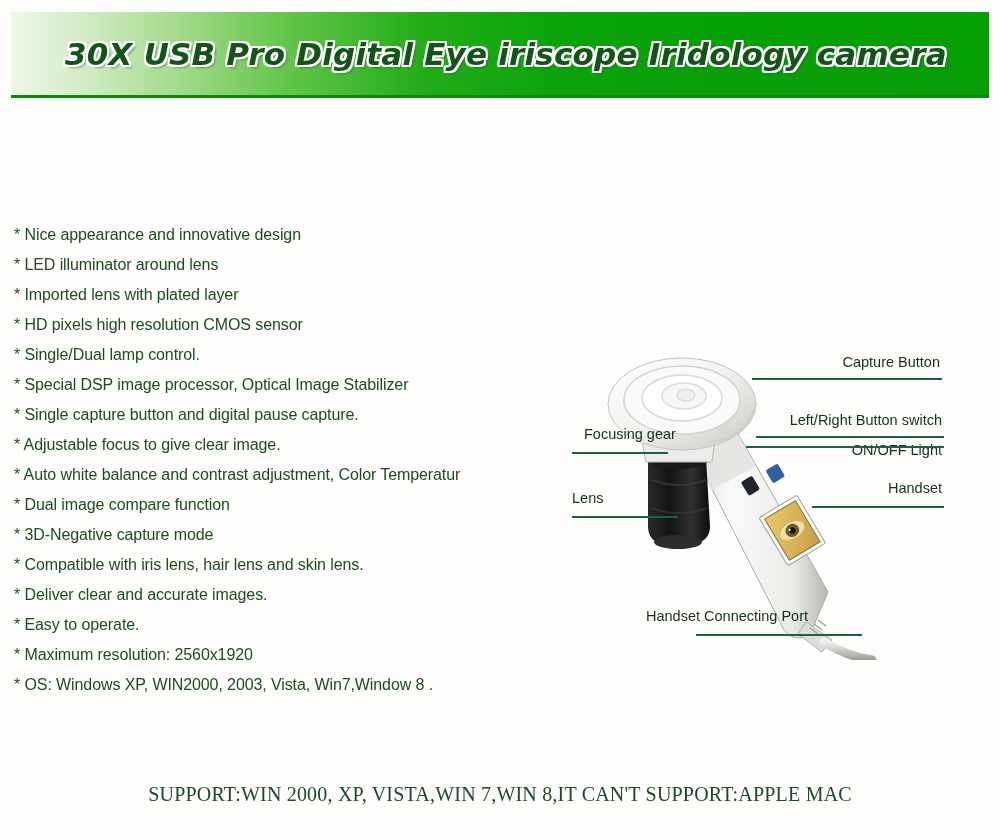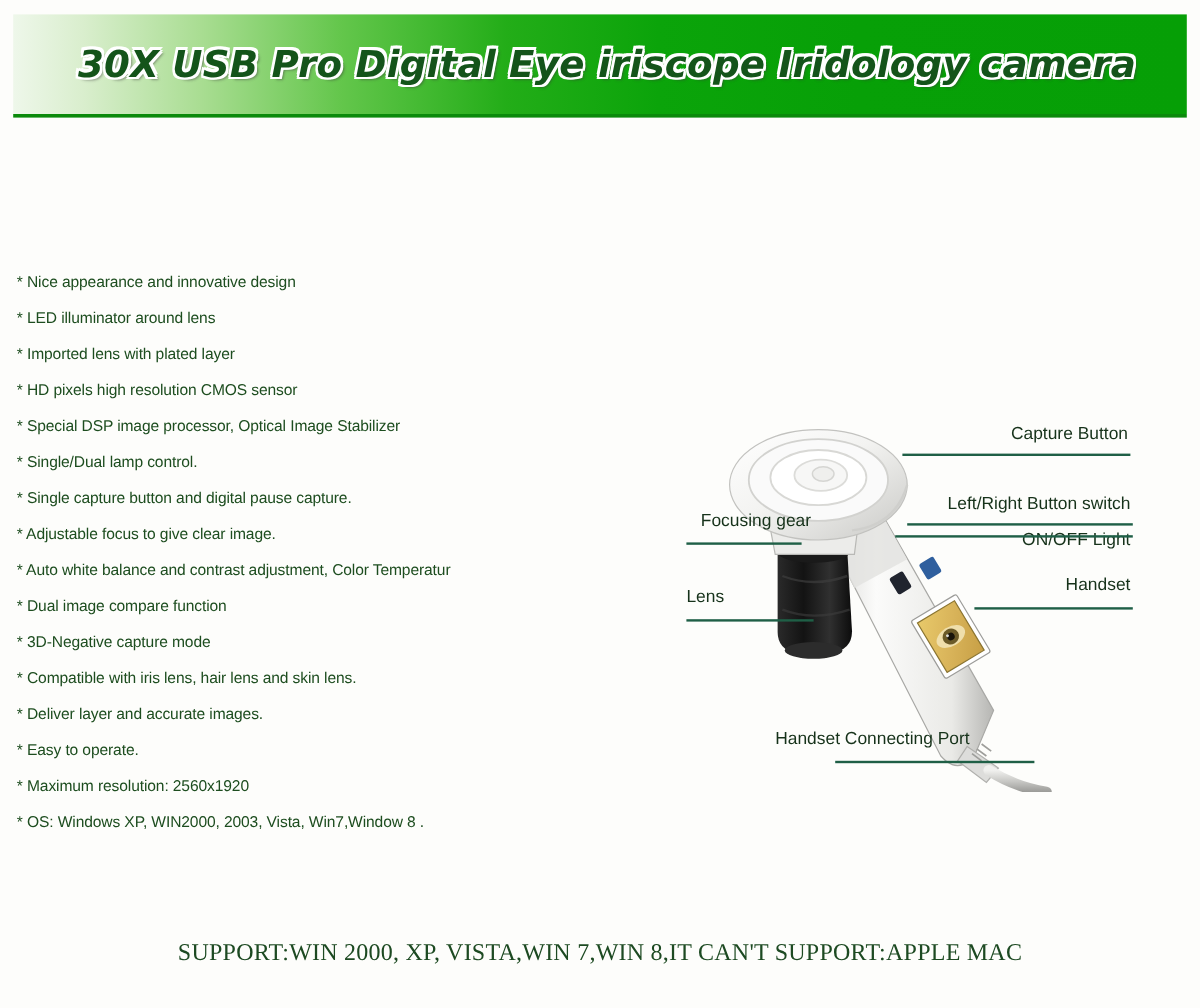--- a/index.html
+++ b/index.html
@@ -65,21 +65,21 @@
 
   
   #features {
     position: absolute;
     left: 14px;
     top: 220px;
     width: 560px;
   }
   .feature-line {
     font-family: "Liberation Sans", sans-serif;
-    font-size: 13px;
+    font-size: 16px;
     line-height: 30px;
     color: #1d4d1f;
     white-space: nowrap;
     letter-spacing: -0.1px;
   }
   .feature-line.clipped {
     width: 565px;
     overflow: hidden;
   }
 
@@ -132,29 +132,29 @@
 
   <div id="banner">
     <div id="banner-title">30X USB Pro Digital Eye iriscope Iridology camera</div>
   </div>
 
   <div id="features">
     <div class="feature-line">* Nice appearance and innovative design</div>
     <div class="feature-line">* LED illuminator around lens</div>
     <div class="feature-line">* Imported lens with plated layer</div>
     <div class="feature-line">* HD pixels high resolution CMOS sensor</div>
+    <div class="feature-line">* Single/Dual lamp control.</div>
     <div class="feature-line">* Special DSP image processor, Optical Image Stabilizer</div>
-    <div class="feature-line">* Single/Dual lamp control.</div>
     <div class="feature-line">* Single capture button and digital pause capture.</div>
     <div class="feature-line">* Adjustable focus to give clear image.</div>
     <div class="feature-line clipped">* Auto white balance and contrast adjustment, Color Temperatur</div>
     <div class="feature-line">* Dual image compare function</div>
     <div class="feature-line">* 3D-Negative capture mode</div>
     <div class="feature-line">* Compatible with iris lens, hair lens and skin lens.</div>
-    <div class="feature-line">* Deliver layer and accurate images.</div>
+    <div class="feature-line">* Deliver clear and accurate images.</div>
     <div class="feature-line">* Easy to operate.</div>
     <div class="feature-line">* Maximum resolution: 2560x1920</div>
     <div class="feature-line">* OS: Windows XP, WIN2000, 2003, Vista, Win7,Window 8 .</div>
   </div>
 
   <div id="product-area">
 
     <svg width="440" height="330" viewBox="0 0 440 330">
       <defs>
         <linearGradient id="headGrad" x1="0" y1="0" x2="1" y2="1">

